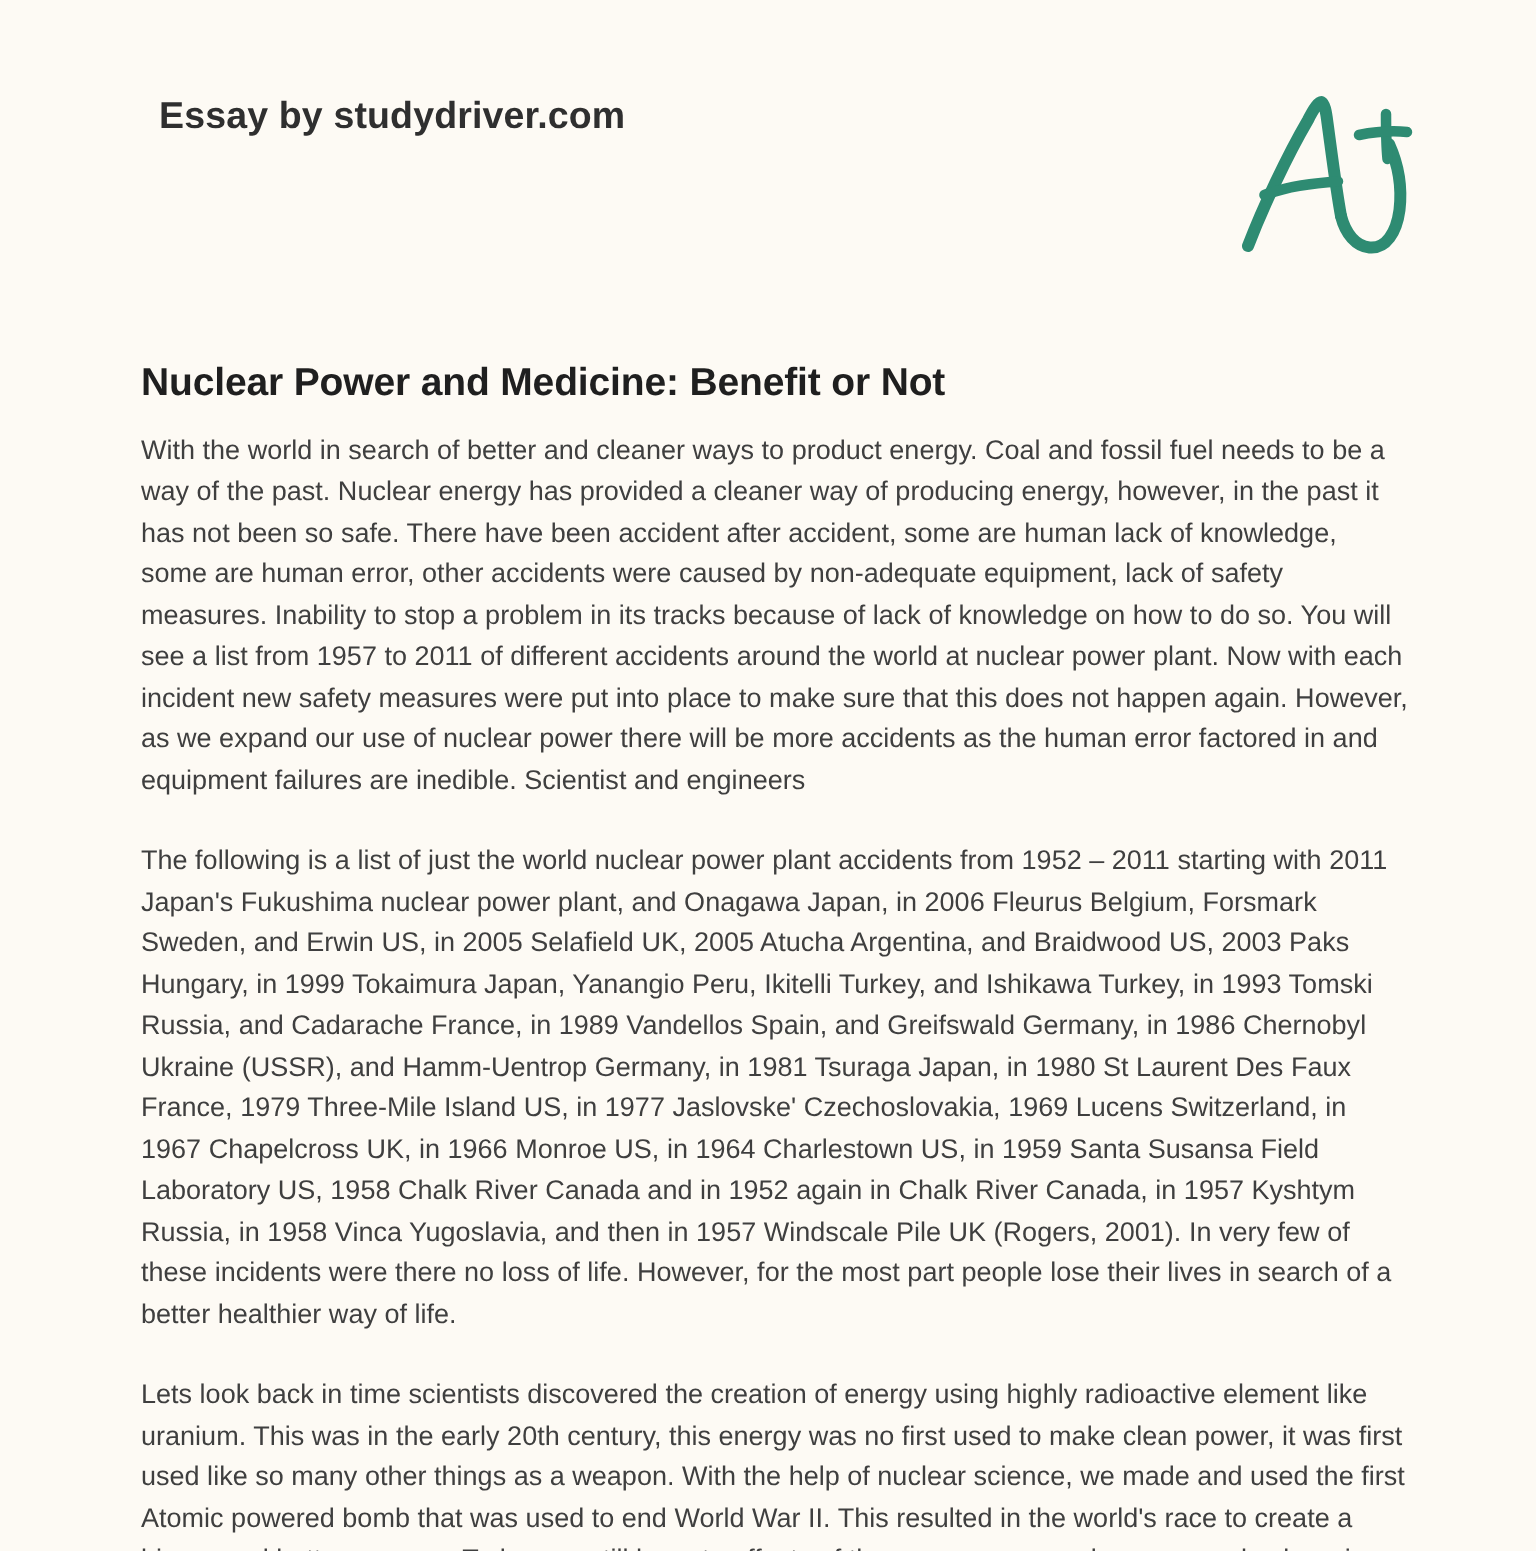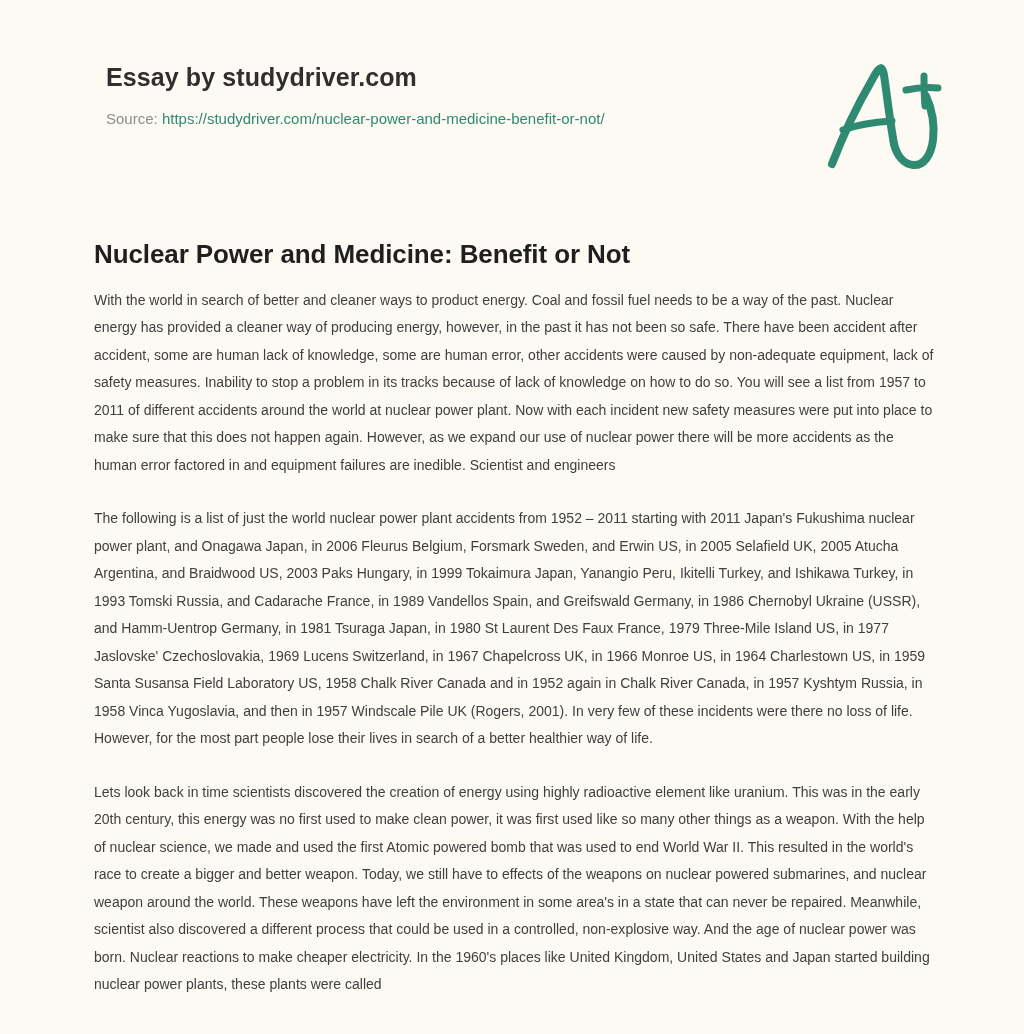--- a/index.html
+++ b/index.html
@@ -90,45 +90,41 @@
   .article-title {
     font-size: 26px;
     font-weight: bold;
     color: #1f1f1f;
     line-height: 1.25;
     margin: 0 0 16px 0;
     letter-spacing: -0.1px;
   }
 
   .article-body p {
-    font-size: 14px;
+    font-size: 18px;
     line-height: 27.5px;
     color: #3f3f3f;
     margin: 0 0 26px 0;
     text-align: left;
     letter-spacing: 0.01px;
   }
 
   .article-body p:last-child {
     margin-bottom: 0;
   }
 </style>
 </head>
 <body>
 
 <div class="page">
 
   <div class="header">
 
     <div class="header-text">
       <h1 class="essay-by">Essay by studydriver.com</h1>
-      <div class="source-line">
-        <span class="source-label">Source:</span>
-        <a class="source-url" href="#">https://studydriver.com/nuclear-power-and-medicine-benefit-or-not/</a>
-      </div>
     </div>
 
     <div class="logo">
       <svg viewBox="0 0 130 124" xmlns="http://www.w3.org/2000/svg" fill="none" stroke="#2e8b72" stroke-linecap="round" stroke-linejoin="round">
 
         <path d="M14 112 C24 86 40 52 54 28 C58 20 61 16 63 16 C65 17 66 22 67 30
                  C70 52 73 76 76 92" stroke-width="8"></path>
 
         <path d="M25 78 C38 73 58 70 74 69" stroke-width="7"></path>
 

